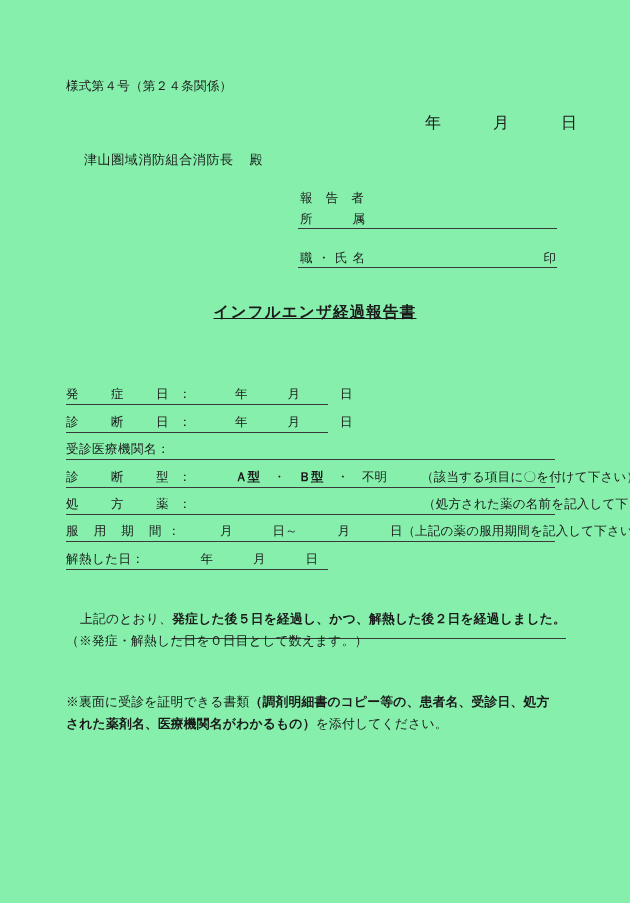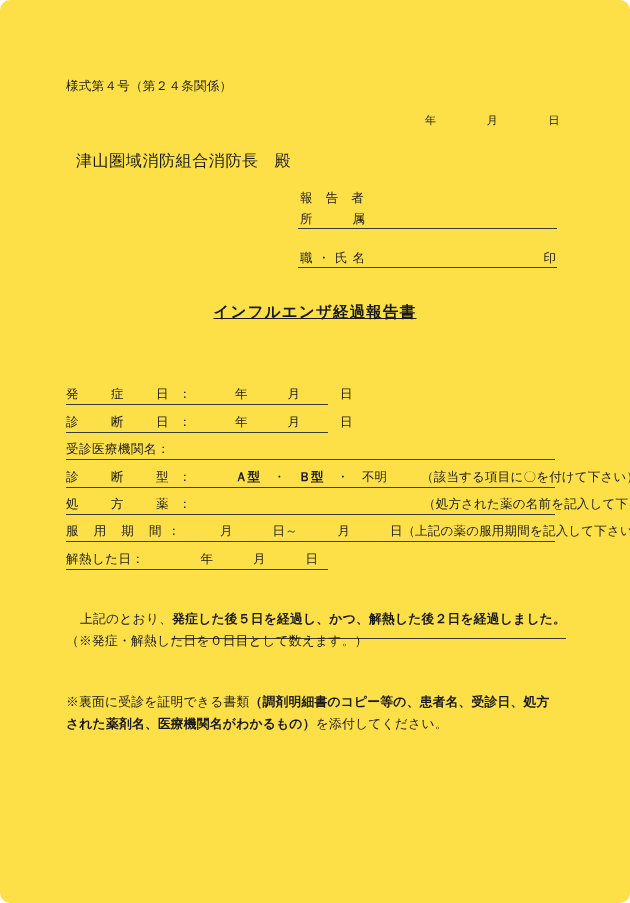--- a/index.html
+++ b/index.html
@@ -11,43 +11,42 @@
     width: 630px;
     height: 903px;
     position: relative;
     font-family: "Liberation Serif", "DejaVu Serif", serif;
     color: #1a1a1a;
     -webkit-font-smoothing: antialiased;
   }
   .page {
     position: absolute;
     inset: 0;
-    background: #fde047;
-    border-radius: 10px;
+    background: #86efac;
   }
 
   
   .abs { position: absolute; white-space: nowrap; }
 
   
   .form-no {
     left: 66px; top: 78px;
     font-size: 12.5px;
     letter-spacing: 0.3px;
   }
   .date-line {
     left: 425px; top: 113px;
-    font-size: 11px;
+    font-size: 16px;
   }
   .date-line .unit { display: inline-block; }
   .date-line .unit + .unit { margin-left: 48px; }
 
   .addressee {
-    left: 76px; top: 151px;
-    font-size: 16px;
+    left: 84px; top: 151px;
+    font-size: 13px;
     letter-spacing: 0.6px;
   }
   .addressee .hon { margin-left: 16px; }
 
   
   .reporter-block {
     left: 298px; top: 190px;
     width: 259px;
   }
   .reporter-title {

